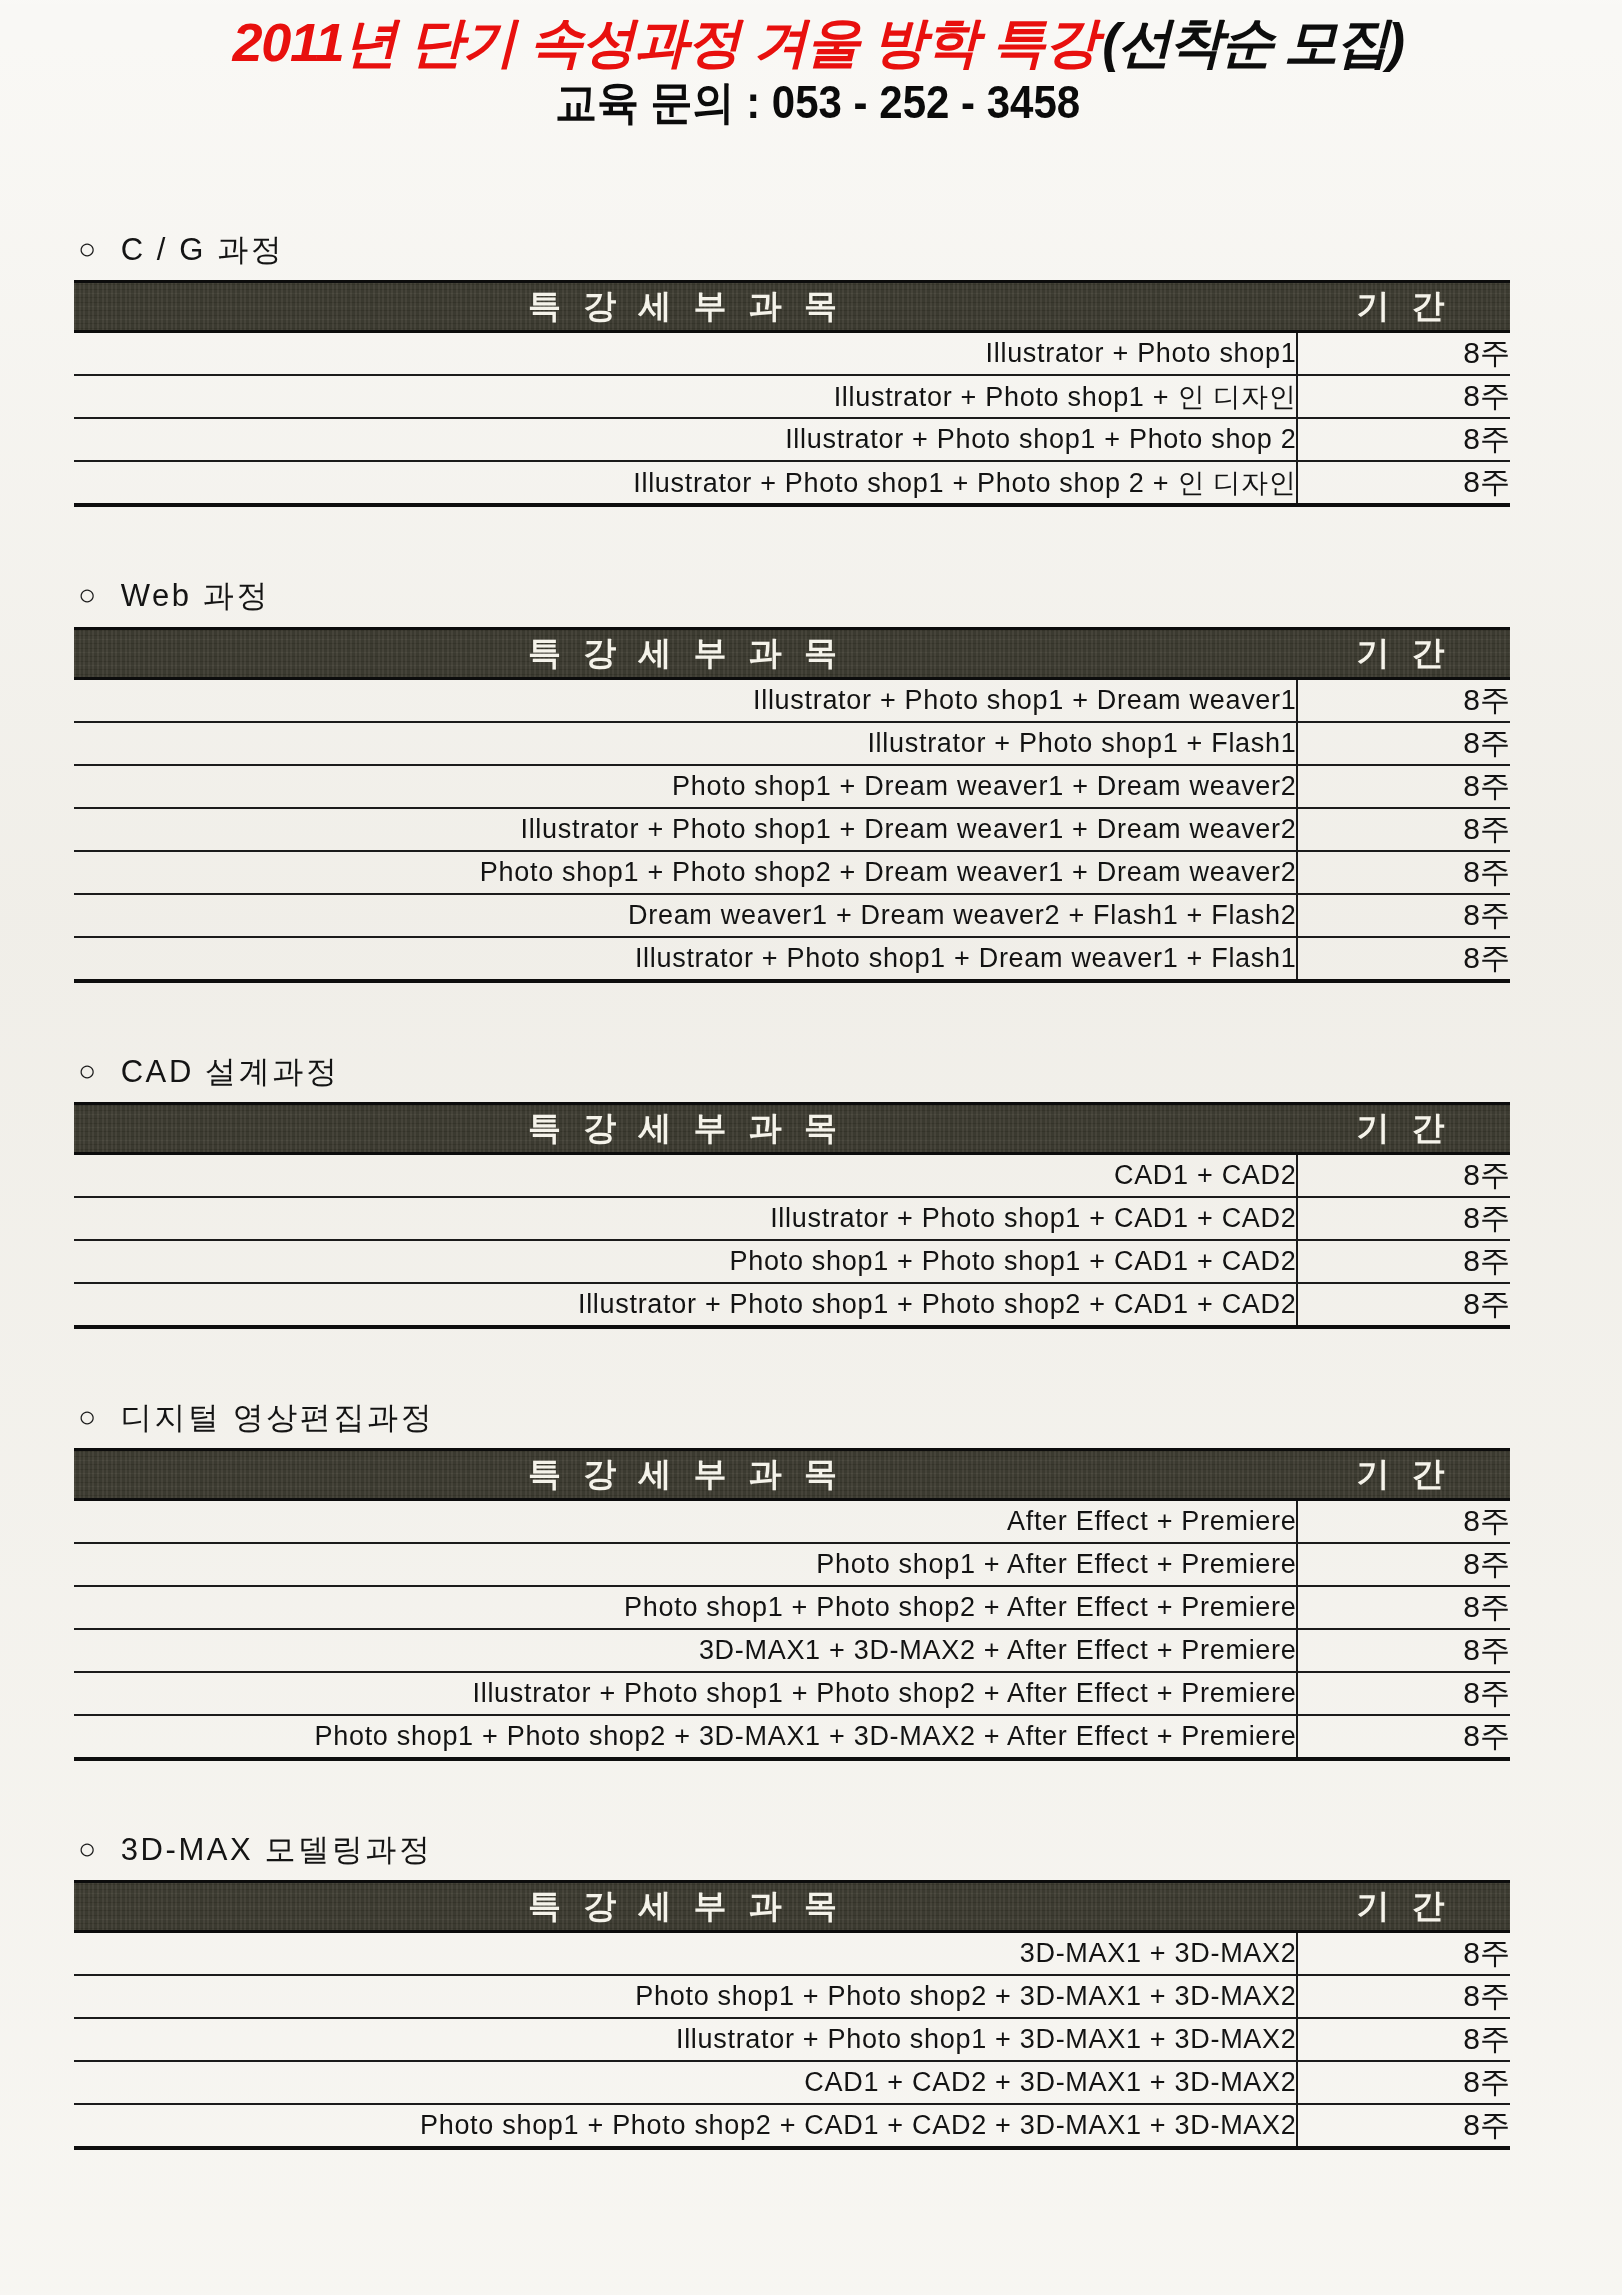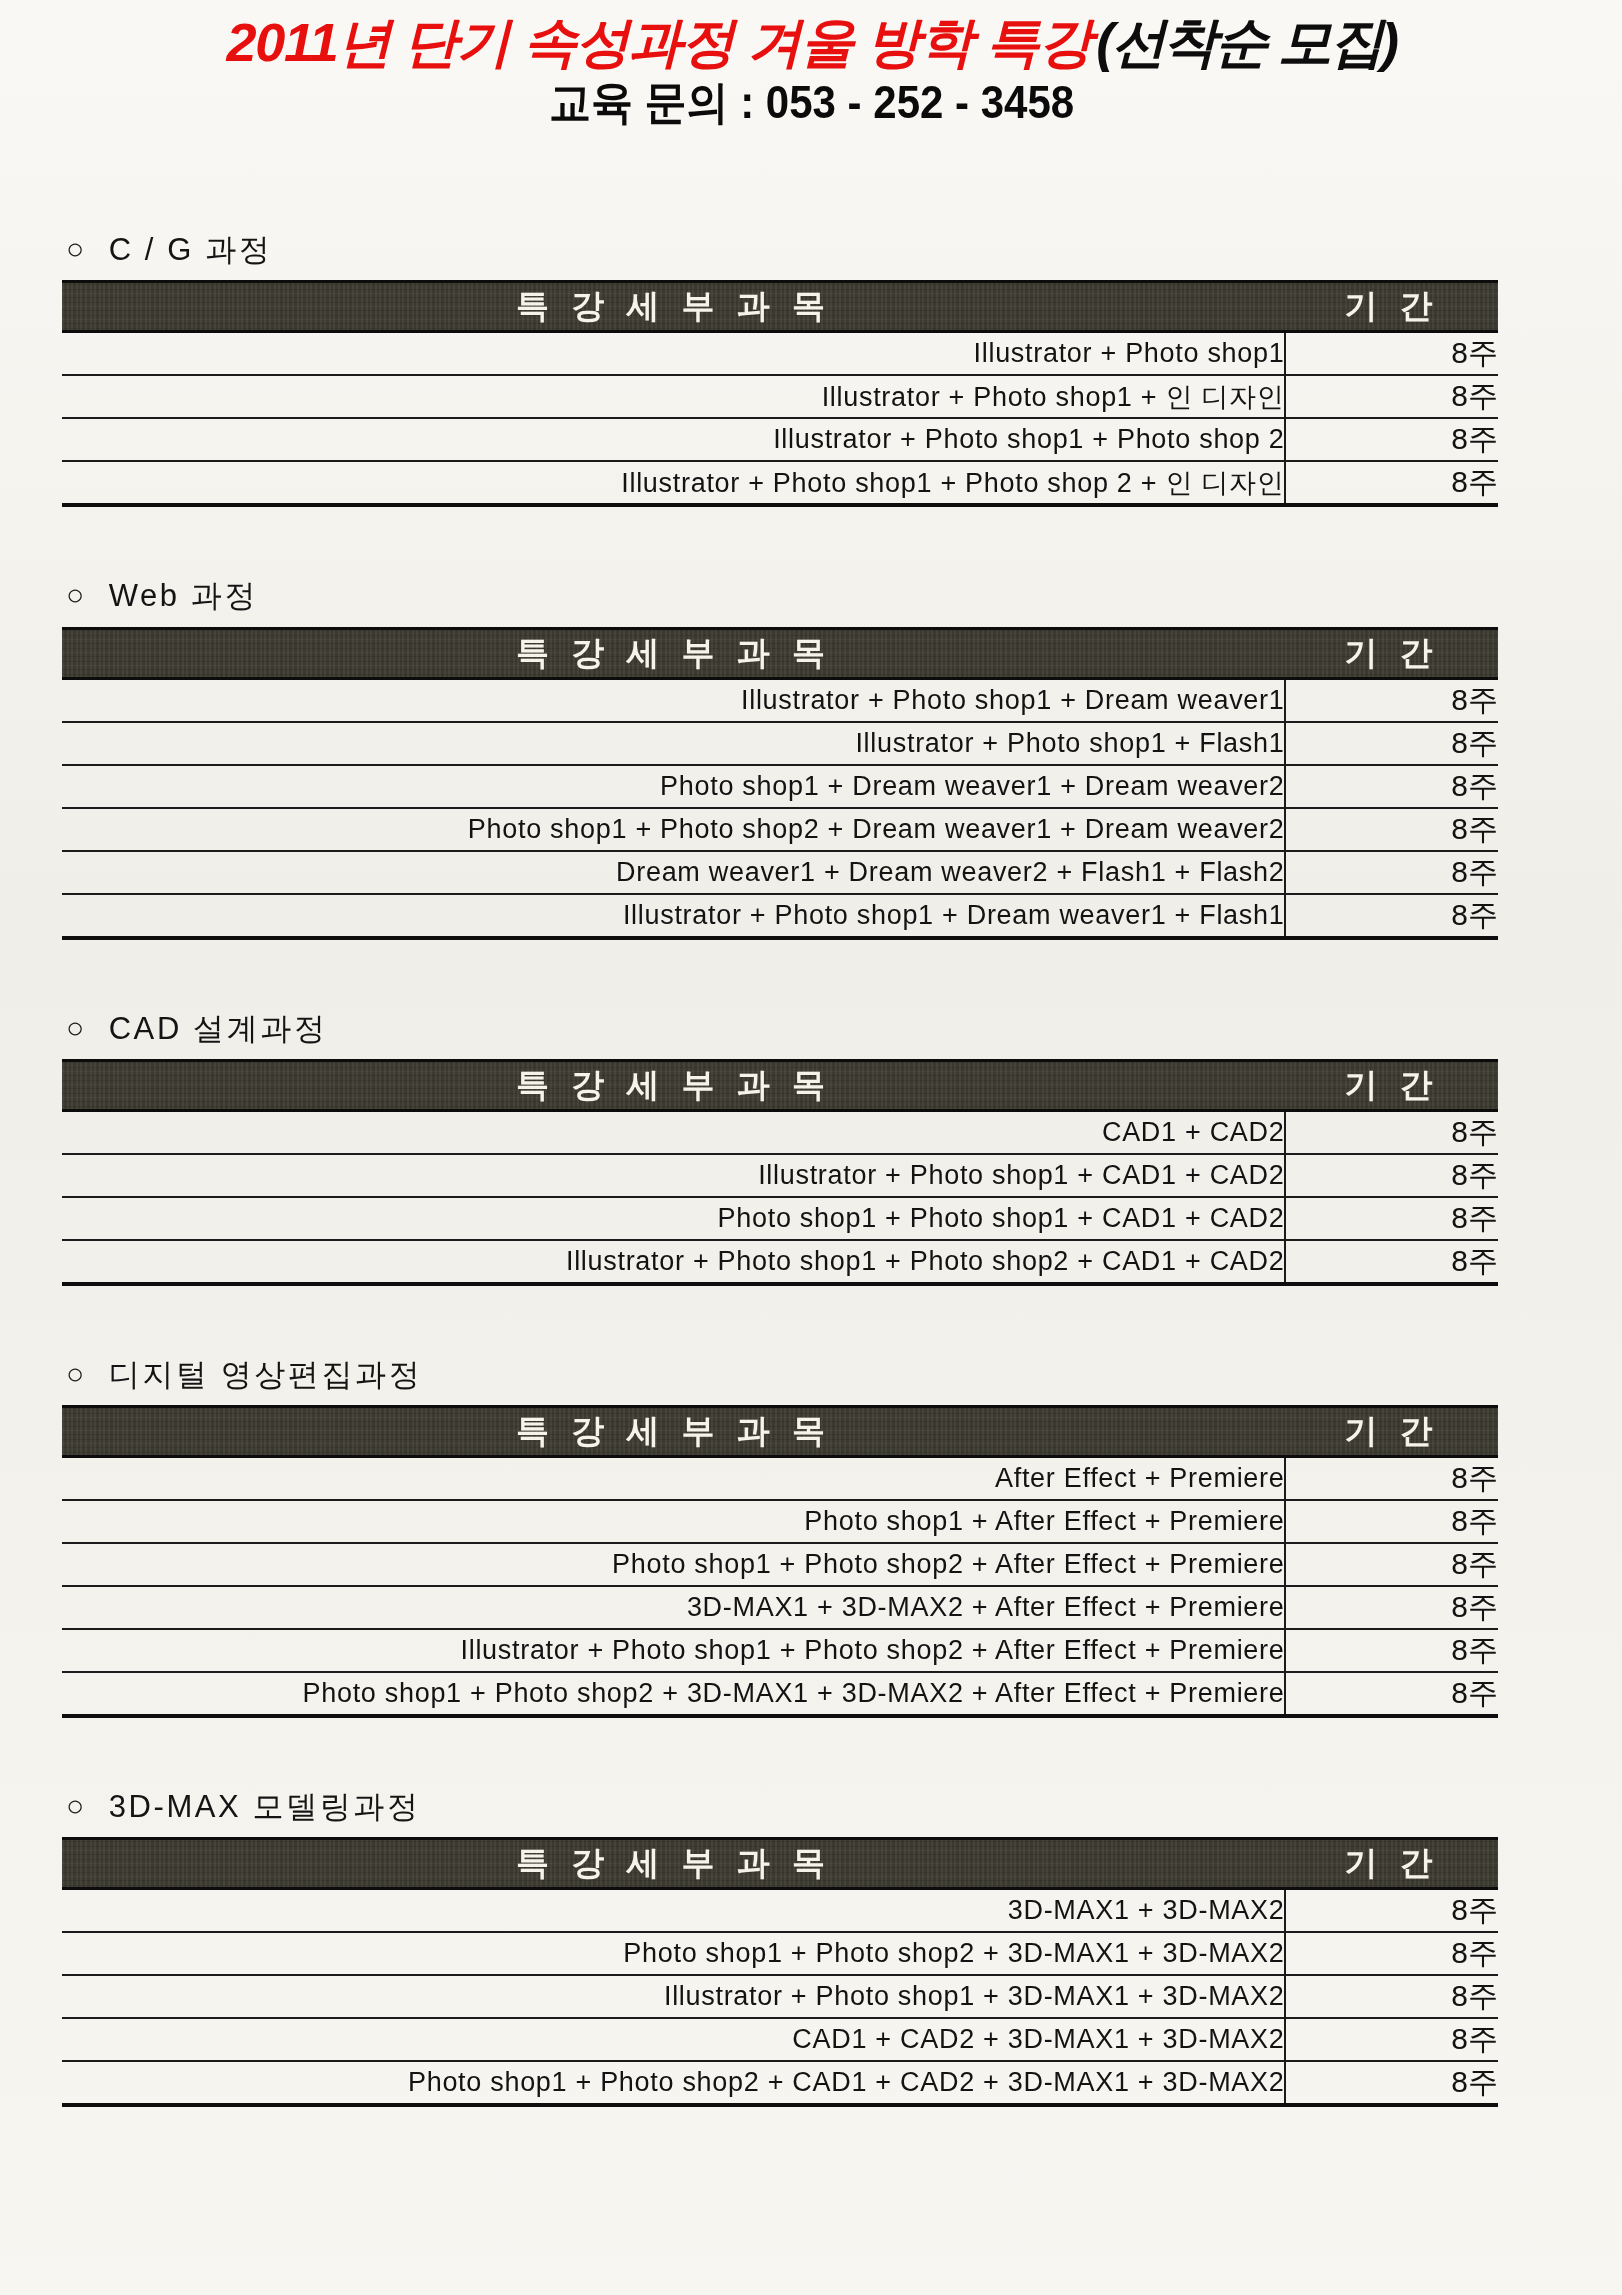--- a/index.html
+++ b/index.html
@@ -13,20 +13,21 @@
   html,body{background:#e9e7e1;}
   body{font-family:"Liberation Sans","DejaVu Sans",sans-serif;color:var(--text);}
   .page{
     position:relative;
     width:1623px;
     height:2295px;
     margin:0 auto;
     background:var(--page_bg);
     background-image:linear-gradient(180deg, rgba(255,255,255,.5) 0%, rgba(0,0,0,.015) 40%, rgba(255,255,255,.3) 100%);
     overflow:hidden;
+    padding-left:12px;
   }
   
   .titlebar{
     padding-top:10.5px;
     text-align:center;
     white-space:nowrap;
   }
   .title-line{
     font-size:54px;
     font-weight:bold;
@@ -184,20 +185,24 @@
   <tr class="course-row">
     <td class="cell-subject">Illustrator + Photo shop1 + Flash1</td>
     <td class="cell-period">8주</td>
   </tr>
 
   <tr class="course-row">
     <td class="cell-subject">Photo shop1 + Dream weaver1 + Dream weaver2</td>
     <td class="cell-period">8주</td>
   </tr>
 
+  <tr class="course-row">
+    <td class="cell-subject">Illustrator + Photo shop1 + Dream weaver1 + Dream weaver2</td>
+    <td class="cell-period">8주</td>
+  </tr>
 
 
   <tr class="course-row">
     <td class="cell-subject">Photo shop1 + Photo shop2 + Dream weaver1 + Dream weaver2</td>
     <td class="cell-period">8주</td>
   </tr>
 
   <tr class="course-row">
     <td class="cell-subject">Dream weaver1 + Dream weaver2 + Flash1 + Flash2</td>
     <td class="cell-period">8주</td>

